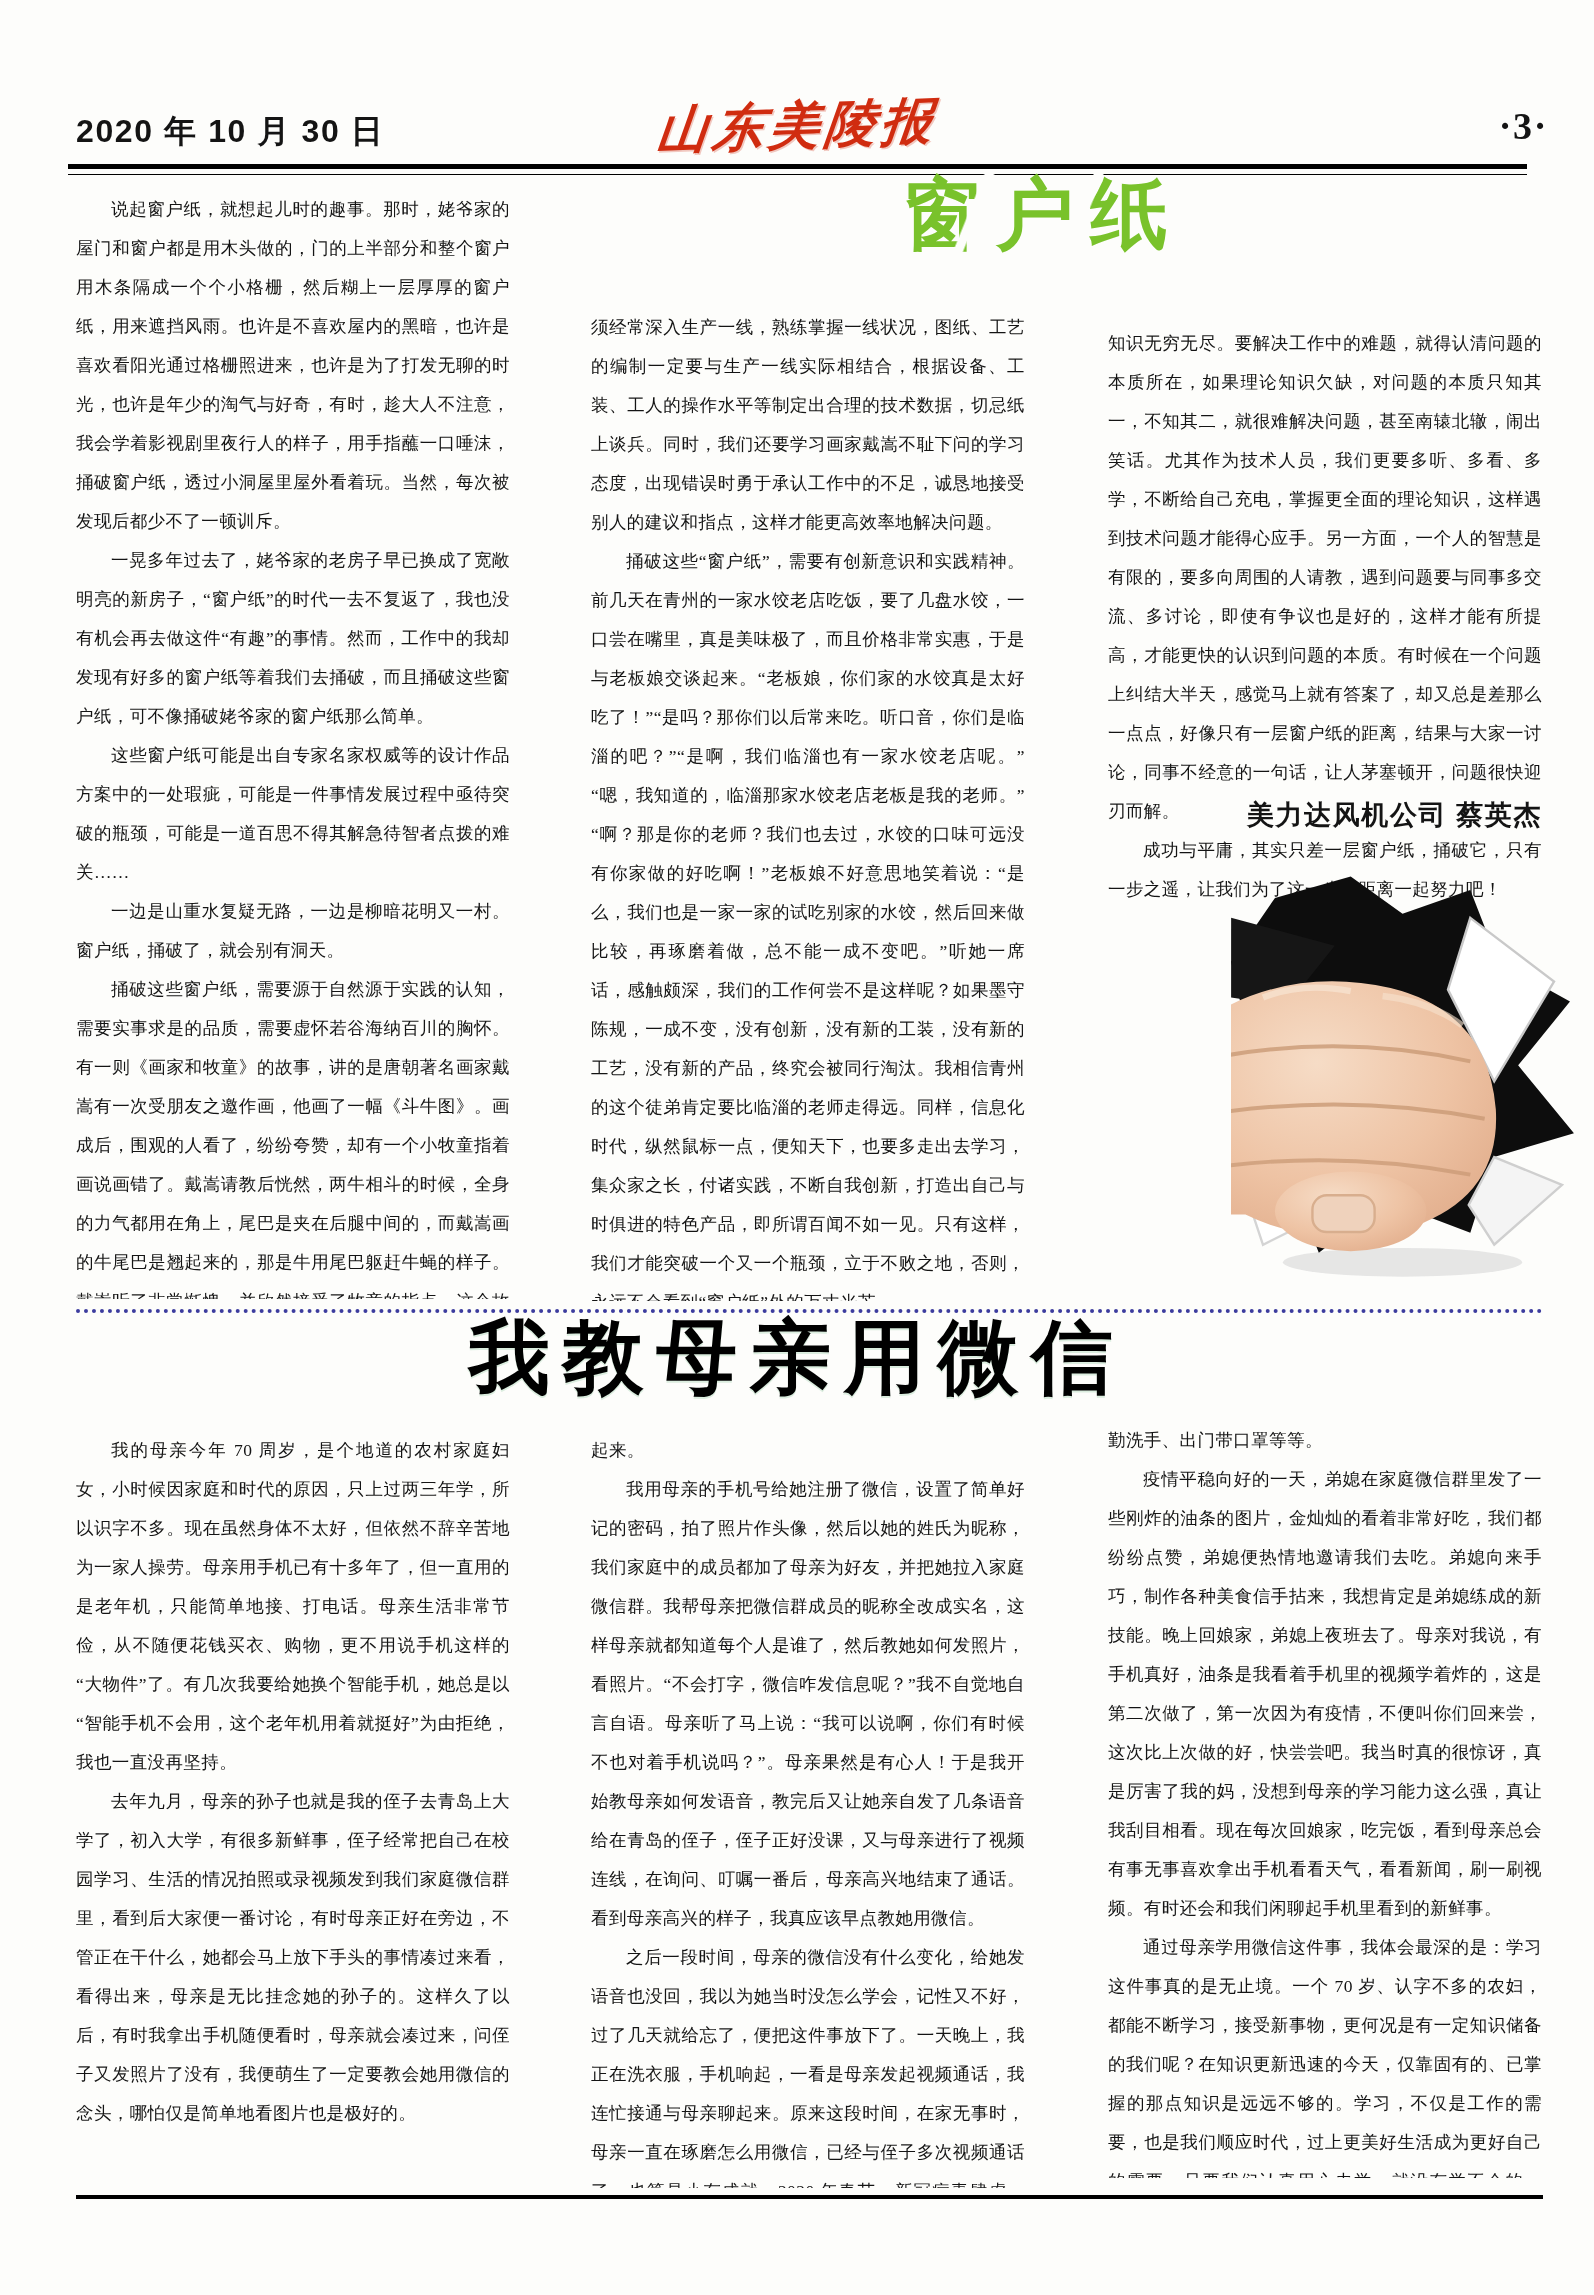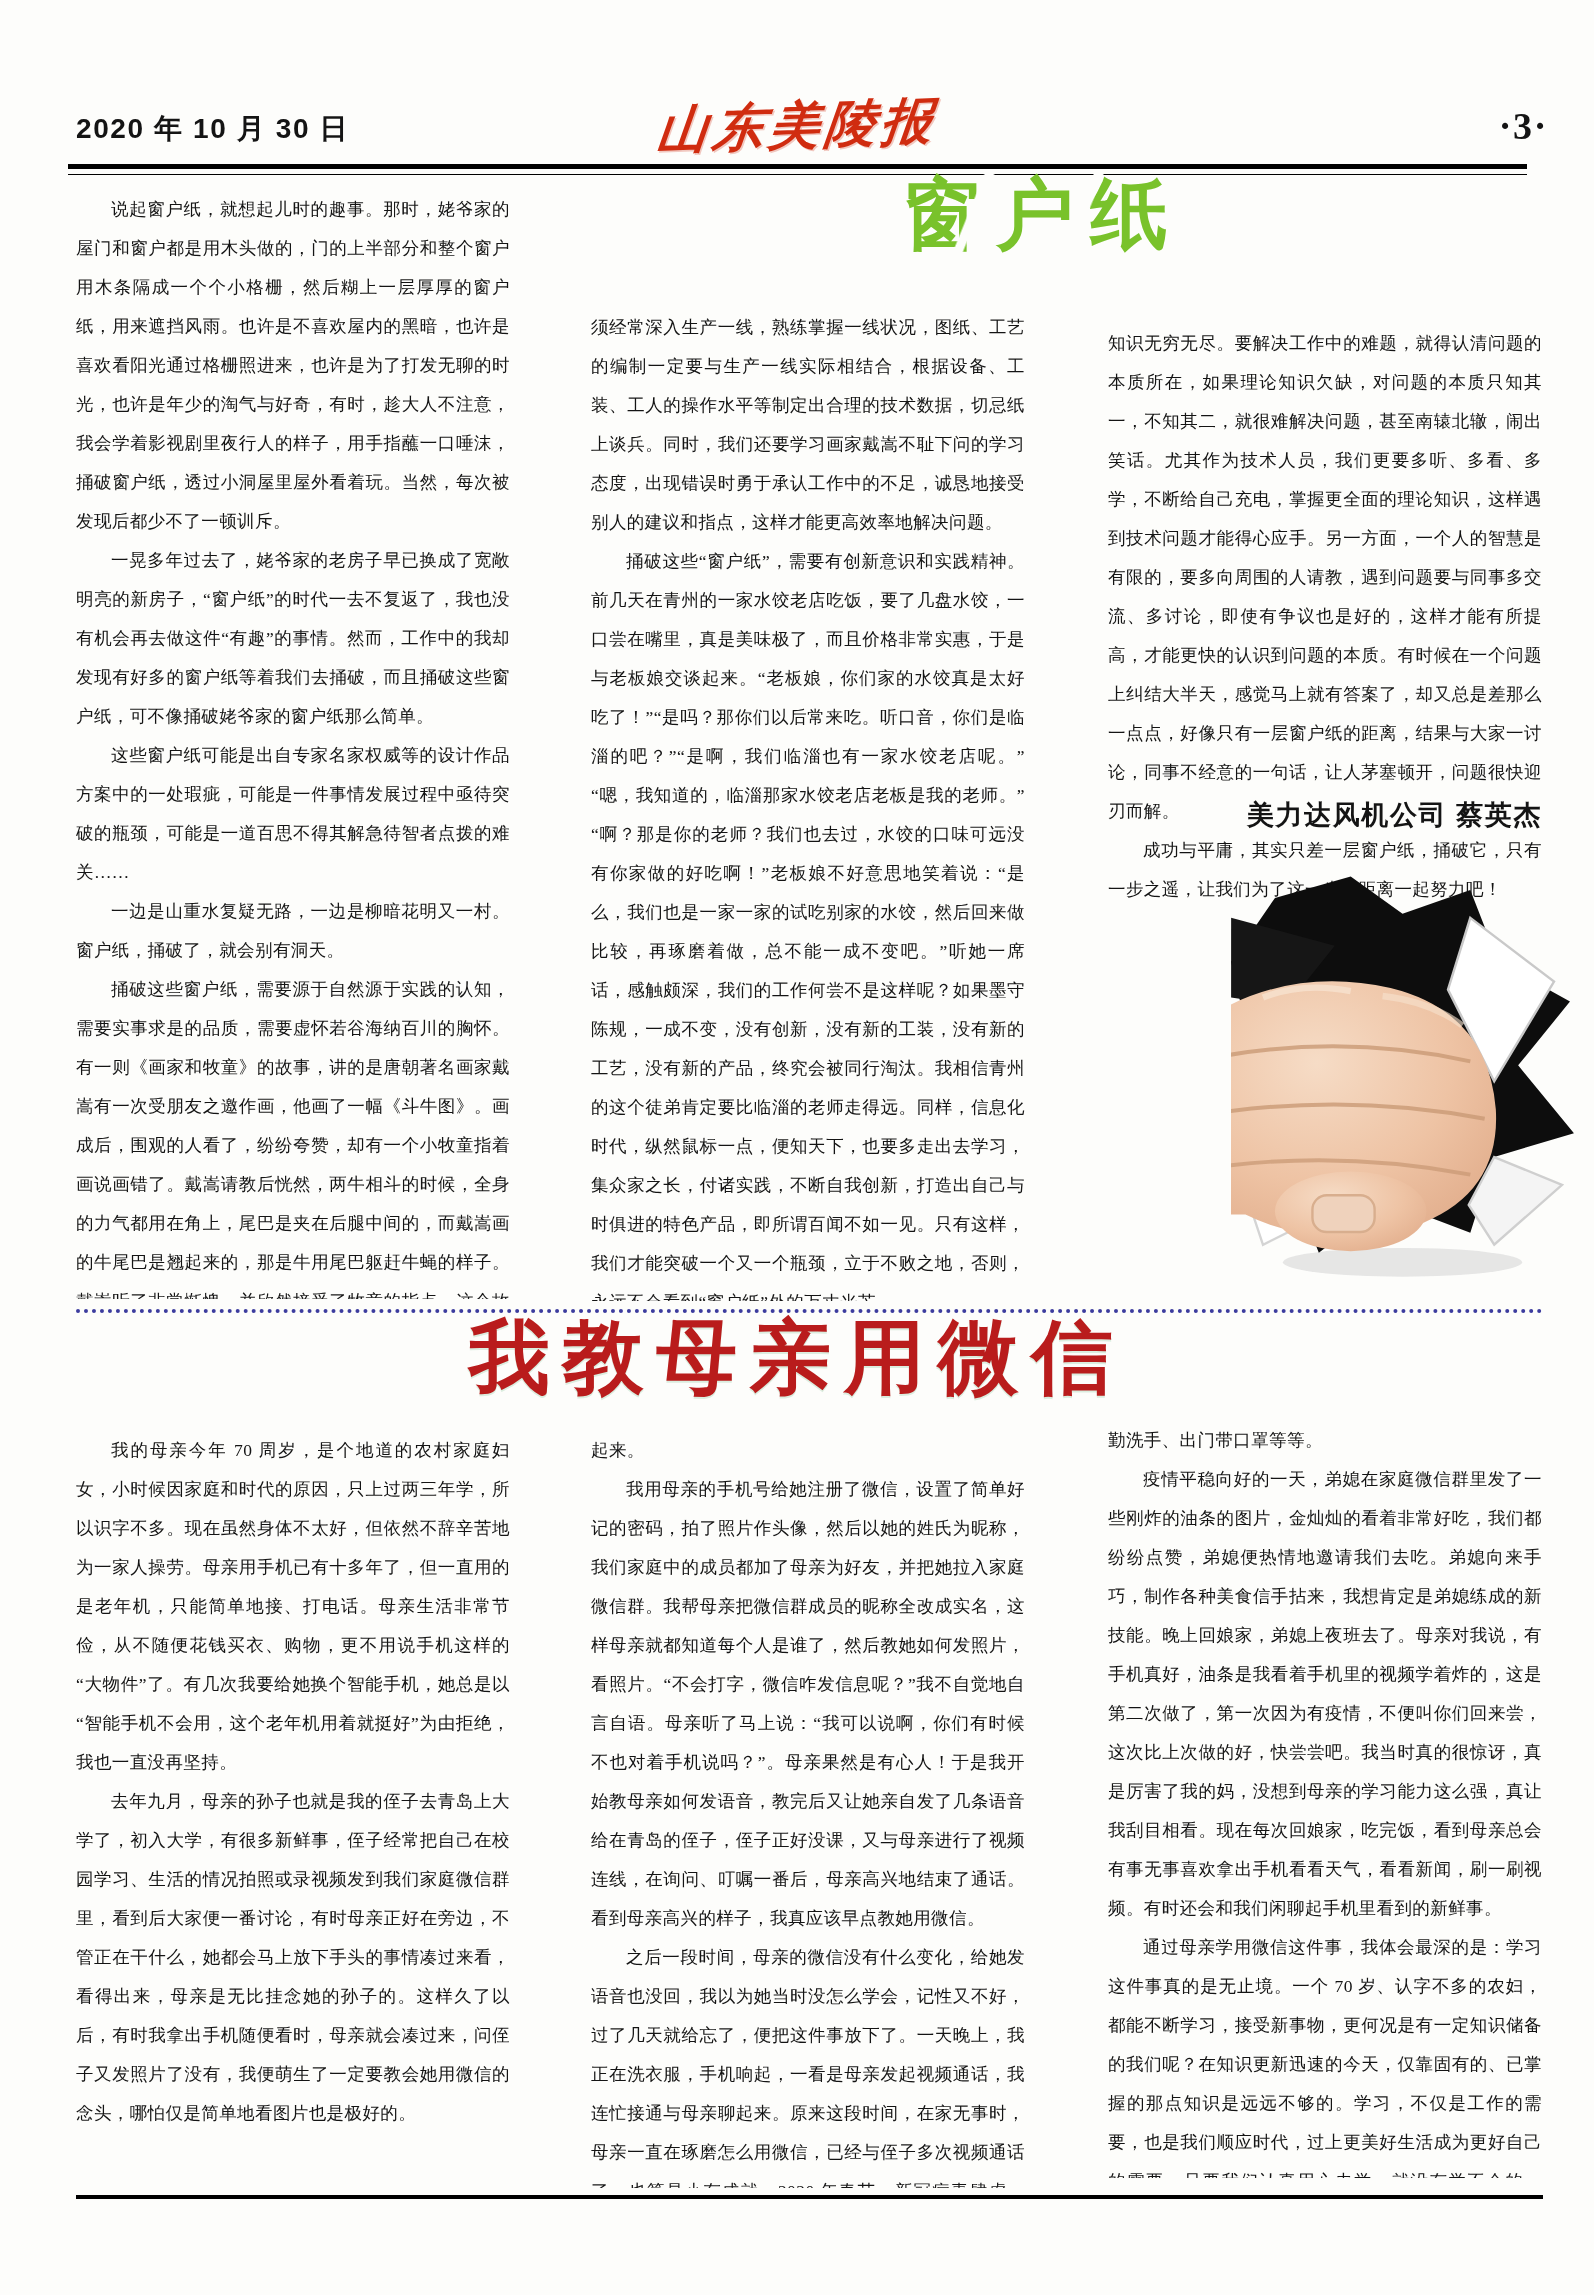--- a/index.html
+++ b/index.html
@@ -4,21 +4,21 @@
 <style>
   html,body{margin:0;padding:0;background:#9a9a9a;}
   .page{
     position:relative;width:1594px;height:2295px;margin:0 auto;
     background:#fdfdfb;color:#141414;overflow:hidden;
     font-family:"Liberation Serif", serif;
   }
   
   .hdr-date{
     position:absolute;left:76px;top:110px;
-    font-family:"Liberation Sans",sans-serif;font-weight:bold;font-size:28px;letter-spacing:1.6px;
+    font-family:"Liberation Sans",sans-serif;font-weight:bold;font-size:32px;letter-spacing:1.6px;
   }
   .masthead{
     position:absolute;left:50%;top:92px;transform:translateX(-50%) skewX(-8deg) rotate(-2deg);
     font-family:"Liberation Serif",serif;font-style:italic;font-weight:bold;
     font-size:51px;color:#d02c10;letter-spacing:4.8px;white-space:nowrap;
     text-shadow:1.6px 1.6px 0 rgba(208,44,16,.25);
   }
   .pageno{
     position:absolute;right:46px;top:104px;
     font-family:"Liberation Serif",serif;font-weight:bold;font-size:38px;letter-spacing:1.6px;
@@ -35,21 +35,21 @@
   }
   .title1 .crack{
     position:absolute;left:-6.4px;top:-4.8px;right:-6.4px;bottom:-4.8px;pointer-events:none;
     background:linear-gradient(112deg,
       transparent 27%, #fdfdfb 27.6%, #fdfdfb 30%, transparent 30.6%,
       transparent 60%, #fdfdfb 60.6%, #fdfdfb 63%, transparent 63.6%);
   }
   .title2{
     position:absolute;left:50%;top:1315px;transform:translateX(-50%);margin:0;
     font-family:"Liberation Sans",sans-serif;font-weight:900;font-size:81px;line-height:1.05;
-    color:#b91c1c;letter-spacing:12.8px;white-space:nowrap;
+    color:#000000;letter-spacing:12.8px;white-space:nowrap;
     text-shadow:0 2.4px 0 rgba(30,147,66,.15);
   }
   
   .col{
     position:absolute;width:434px;text-align:justify;
     font-size:17.5px;line-height:39px;letter-spacing:0.4px;
   }
   .para{margin:0;}
   .para.indent{text-indent:2em;}
   #a1c1{left:76px;top:190px;max-height:1109px;overflow:hidden;}

